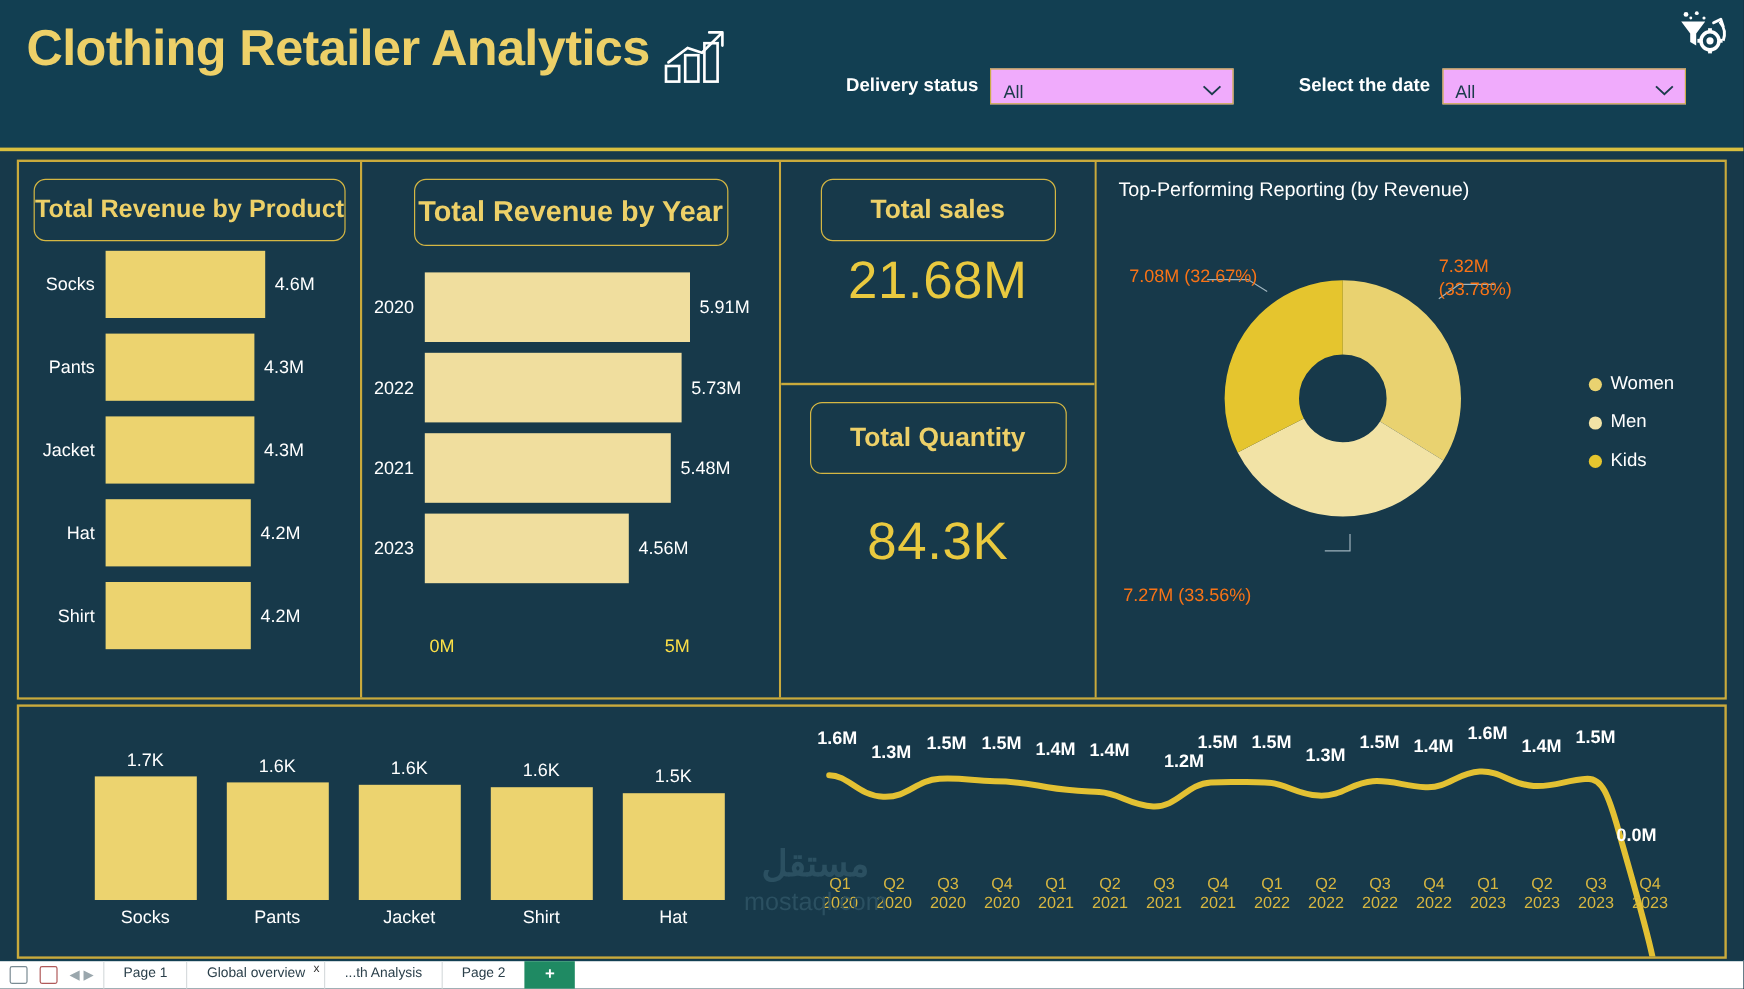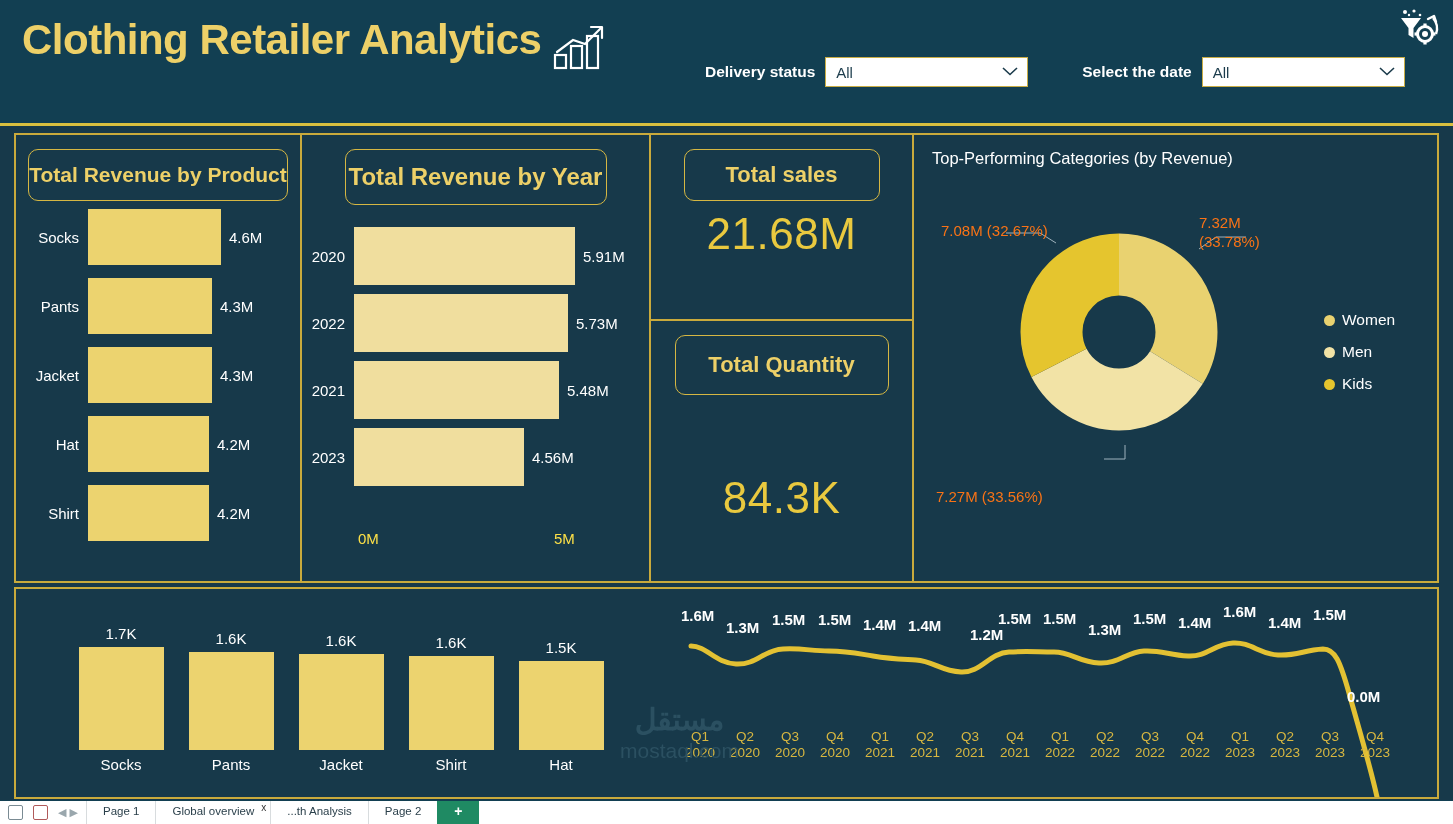--- a/index.html
+++ b/index.html
@@ -28,23 +28,23 @@
     margin-top: 6px; font-size: 16.5px; color: #ffffff; letter-spacing: 0.1px;
   }
 
   .filters { position: absolute; left: 705px; top: 57px; display: flex; align-items: center; }
   .filter-group { display: flex; align-items: center; }
   .filter-label {
     font-size: 15.5px; font-weight: bold; color: #ffffff; margin-right: 10px;
     white-space: nowrap;
   }
   .slicer {
-    width: 203px; height: 30px; background: #ffffff;
+    width: 203px; height: 30px; background: #f0abfc;
     border: 1px solid #c9ad45;
-    display: flex; align-items: center; justify-content: space-between;
+    display: flex; align-items: flex-end; justify-content: space-between;
     padding: 0 8px 0 10px;
   }
   .slicer-value { font-size: 15px; color: #1b3b4b; }
   .slicer .chev { flex: 0 0 auto; }
   .filter-gap { width: 54px; }
 
   .refresh-icon { position: absolute; right: 12px; top: 8px; }
 
   
   .toprow {
@@ -98,21 +98,21 @@
   .year-axis span:first-child { width: 196px; }
 
   
   .kpi-top { position: relative; height: 172px; border-bottom: 2px solid #c9aa3c; }
   .kpi-bottom { position: relative; height: 276px; }
   .kpi-value {
     text-align: center; color: #e9c93f; font-size: 44px; font-weight: normal;
     letter-spacing: 0.5px;
   }
   .kpi-top .kpi-value { margin-top: 8px; }
-  .kpi-bottom .kpi-value { margin-top: 78px; }
+  .kpi-bottom .kpi-value { margin-top: 32px; }
 
   
   .donut-title {
     position: absolute; left: 18px; top: 14px; font-size: 16.5px; color: #ffffff;
   }
   .donut-wrap { position: absolute; left: 70px; top: 62px; }
   .legend { position: absolute; left: 410px; top: 176px; }
   .legend-item { display: flex; align-items: center; margin-bottom: 14px; }
   .legend-dot { width: 11px; height: 11px; border-radius: 50%; margin-right: 7px; }
   .legend-label { font-size: 15.5px; color: #ffffff; }
@@ -315,21 +315,21 @@
       </div>
       <div class="kpi-bottom">
         <div class="card-title ct-qty">Total Quantity</div>
         <div class="kpi-value">84.3K</div>
       </div>
     </div>
 
     <div class="vdiv"></div>
 
     <div class="panel p-donut">
-      <div class="donut-title">Top-Performing Categories (by Revenue)</div>
+      <div class="donut-title">Top-Performing Reporting (by Revenue)</div>
 
       <div class="donut-wrap">
         <svg width="270" height="270" viewBox="0 0 270 270">
 
           <circle r="67.5" cx="135" cy="135" fill="none" stroke="#e9d270" stroke-width="62" stroke-dasharray="143.2 280.9" transform="rotate(-90 135 135)"></circle>
 
           <circle r="67.5" cx="135" cy="135" fill="none" stroke="#f2e3a6" stroke-width="62" stroke-dasharray="142.3 281.8" stroke-dashoffset="-143.2" transform="rotate(-90 135 135)"></circle>
 
           <circle r="67.5" cx="135" cy="135" fill="none" stroke="#e5c52e" stroke-width="62" stroke-dasharray="138.5 285.6" stroke-dashoffset="-285.5" transform="rotate(-90 135 135)"></circle>
 

